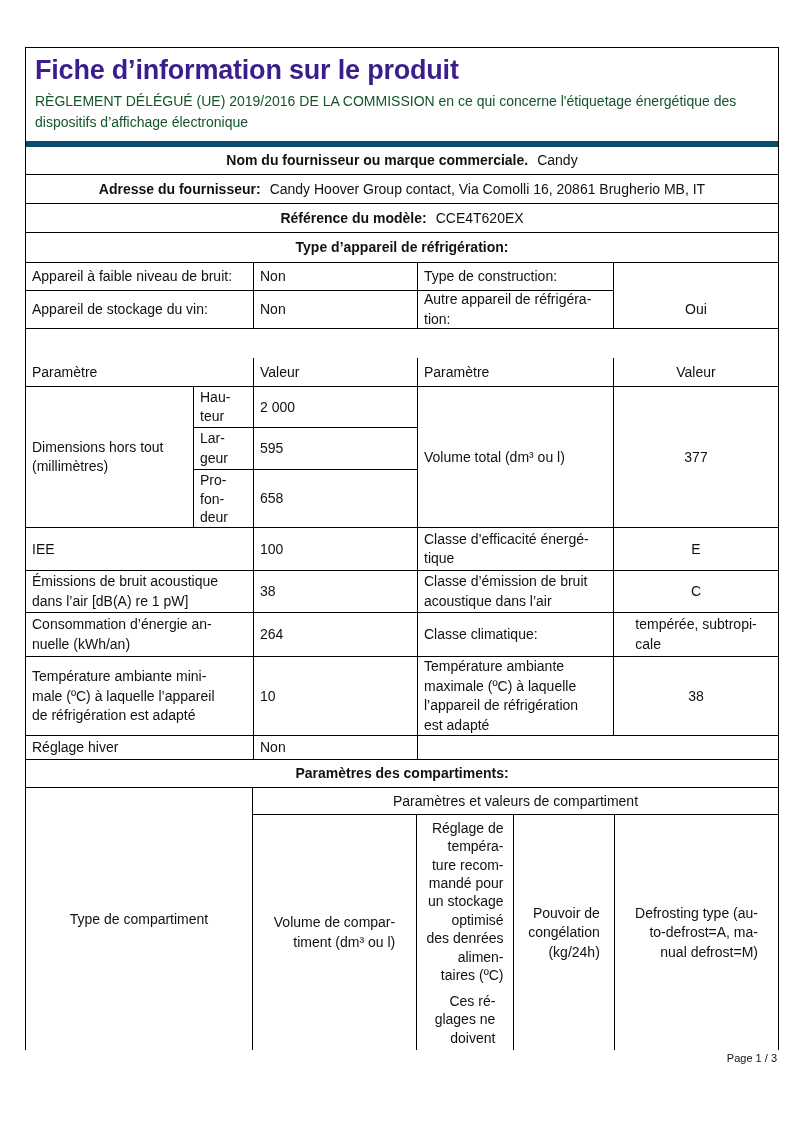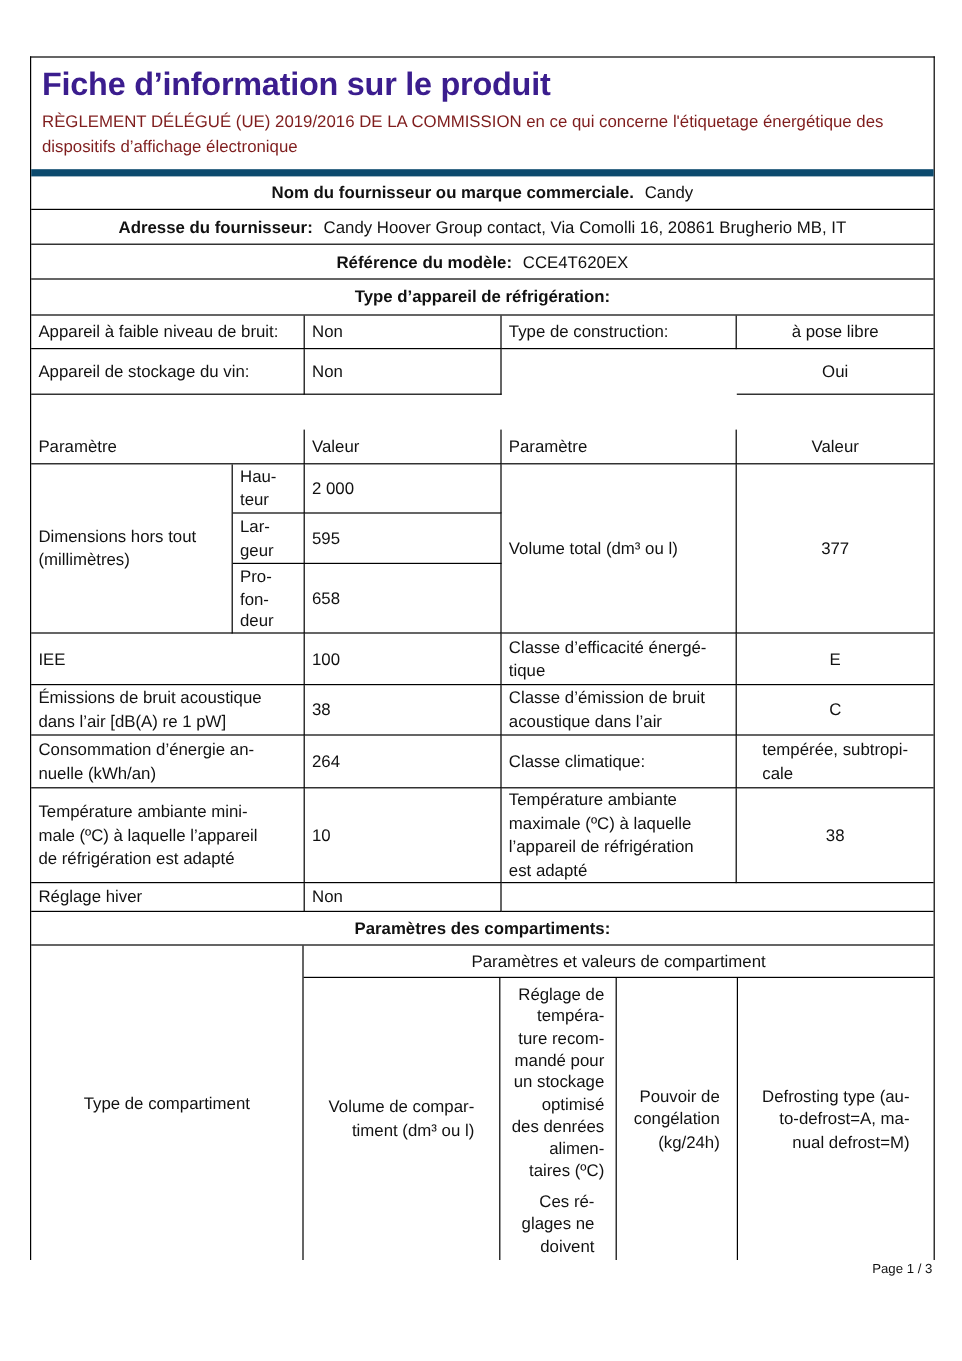--- a/index.html
+++ b/index.html
@@ -14,21 +14,21 @@
     border:1px solid #000;border-bottom:none;background:#fff;
   }
   .title-block{
     border-bottom:6px solid #0c4a6e;
     padding:6px 9px 8px 9px;
   }
   .title-block h1{
     margin:0;font-size:27px;line-height:1.2;font-weight:bold;
     letter-spacing:-0.2px;
   }
-  .subtitle{margin:5px 0 0 0;font-size:14px;line-height:1.5;color:#7f1d1d;}
+  .subtitle{margin:5px 0 0 0;font-size:14px;line-height:1.5;color:#14532d;}
   .pre{white-space:pre-line;}
   .b{font-weight:bold;}
   .grid-main{
     display:grid;
     grid-template-columns:168px 60px 164px 196px 164px;
     grid-template-rows:28px 29px 29px 30px 28px 38px 29px 29px 41px 42px 58px 43px 42px 44px 79px 24px 28px;
   }
   .grid-comp{
     display:grid;
     grid-template-columns:227px 164px 97px 101px 163px;
@@ -84,29 +84,30 @@
 
     <div class="cell" style="grid-row:5;grid-column:1/3;">
         <span class="pre">Appareil à faible niveau de bruit:</span>
       </div>
     <div class="cell" style="grid-row:5;grid-column:3/4;">
         <span class="pre">Non</span>
       </div>
     <div class="cell" style="grid-row:5;grid-column:4/5;">
         <span class="pre">Type de construction:</span>
       </div>
-    <div class="cell nr" style="grid-row:5;grid-column:5/6;">
-        <span class="pre">à pose libre</span>
-      </div>
 
     <div class="cell" style="grid-row:6;grid-column:1/3;">
         <span class="pre">Appareil de stockage du vin:</span>
       </div>
     <div class="cell" style="grid-row:6;grid-column:3/4;">
         <span class="pre">Non</span>
+      </div>
+    <div class="cell" style="grid-row:6;grid-column:4/5;">
+        <span class="pre">Autre appareil de réfrigéra-
+tion:</span>
       </div>
     <div class="cell nr" style="grid-row:6;grid-column:5/6;">
         <span class="pre">Oui</span>
       </div>
 
 
     <div class="cell" style="grid-row:8;grid-column:1/3;">
         <span>Paramètre</span>
       </div>
     <div class="cell" style="grid-row:8;grid-column:3/4;">

